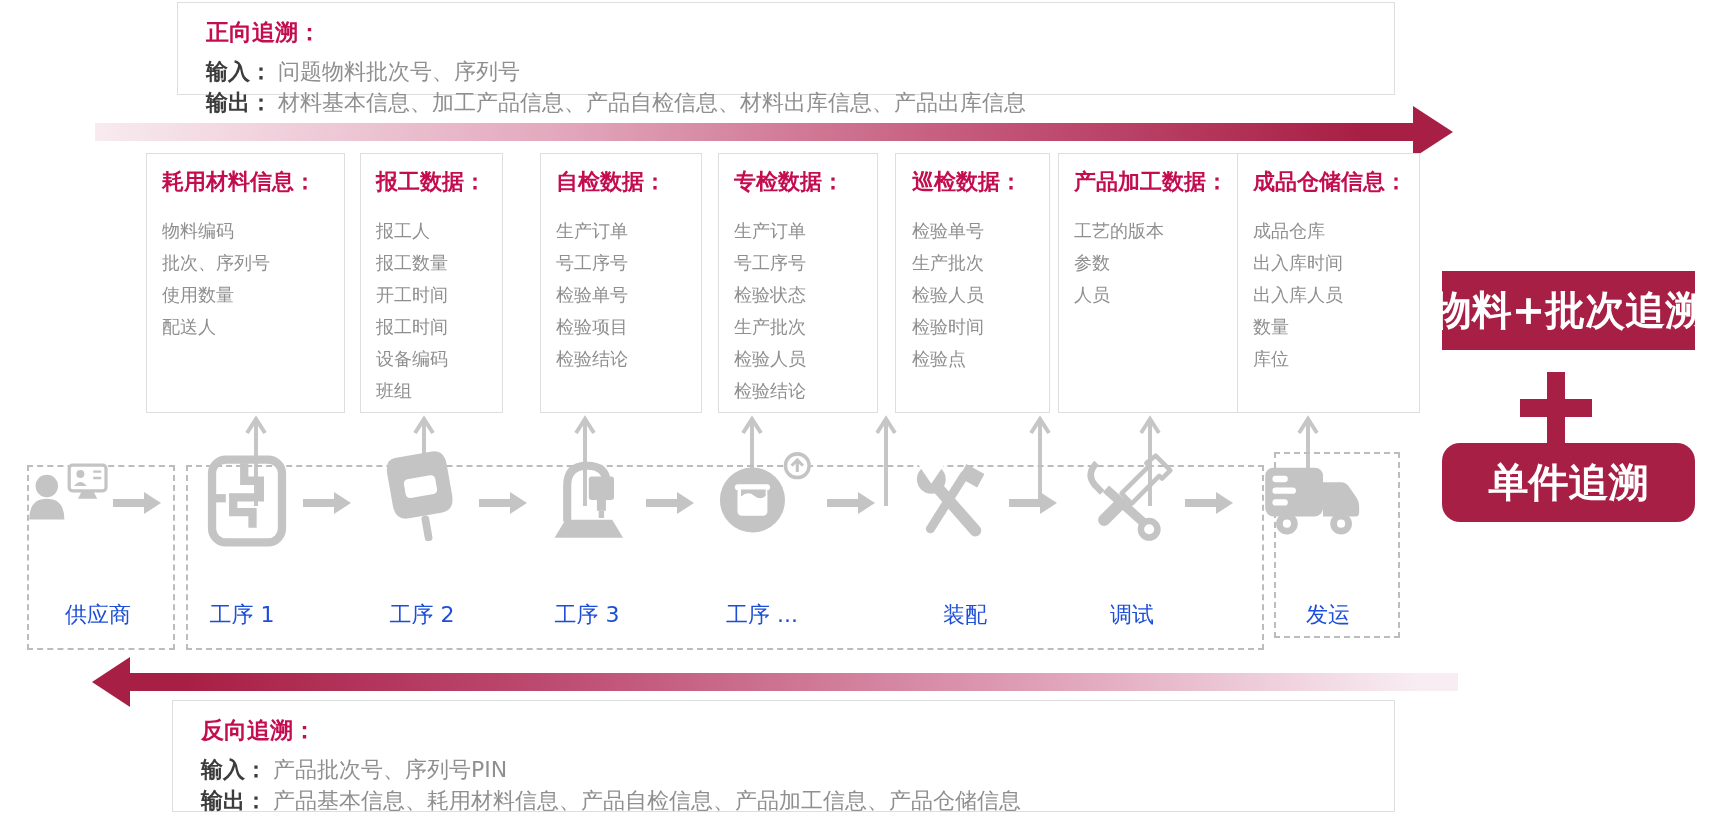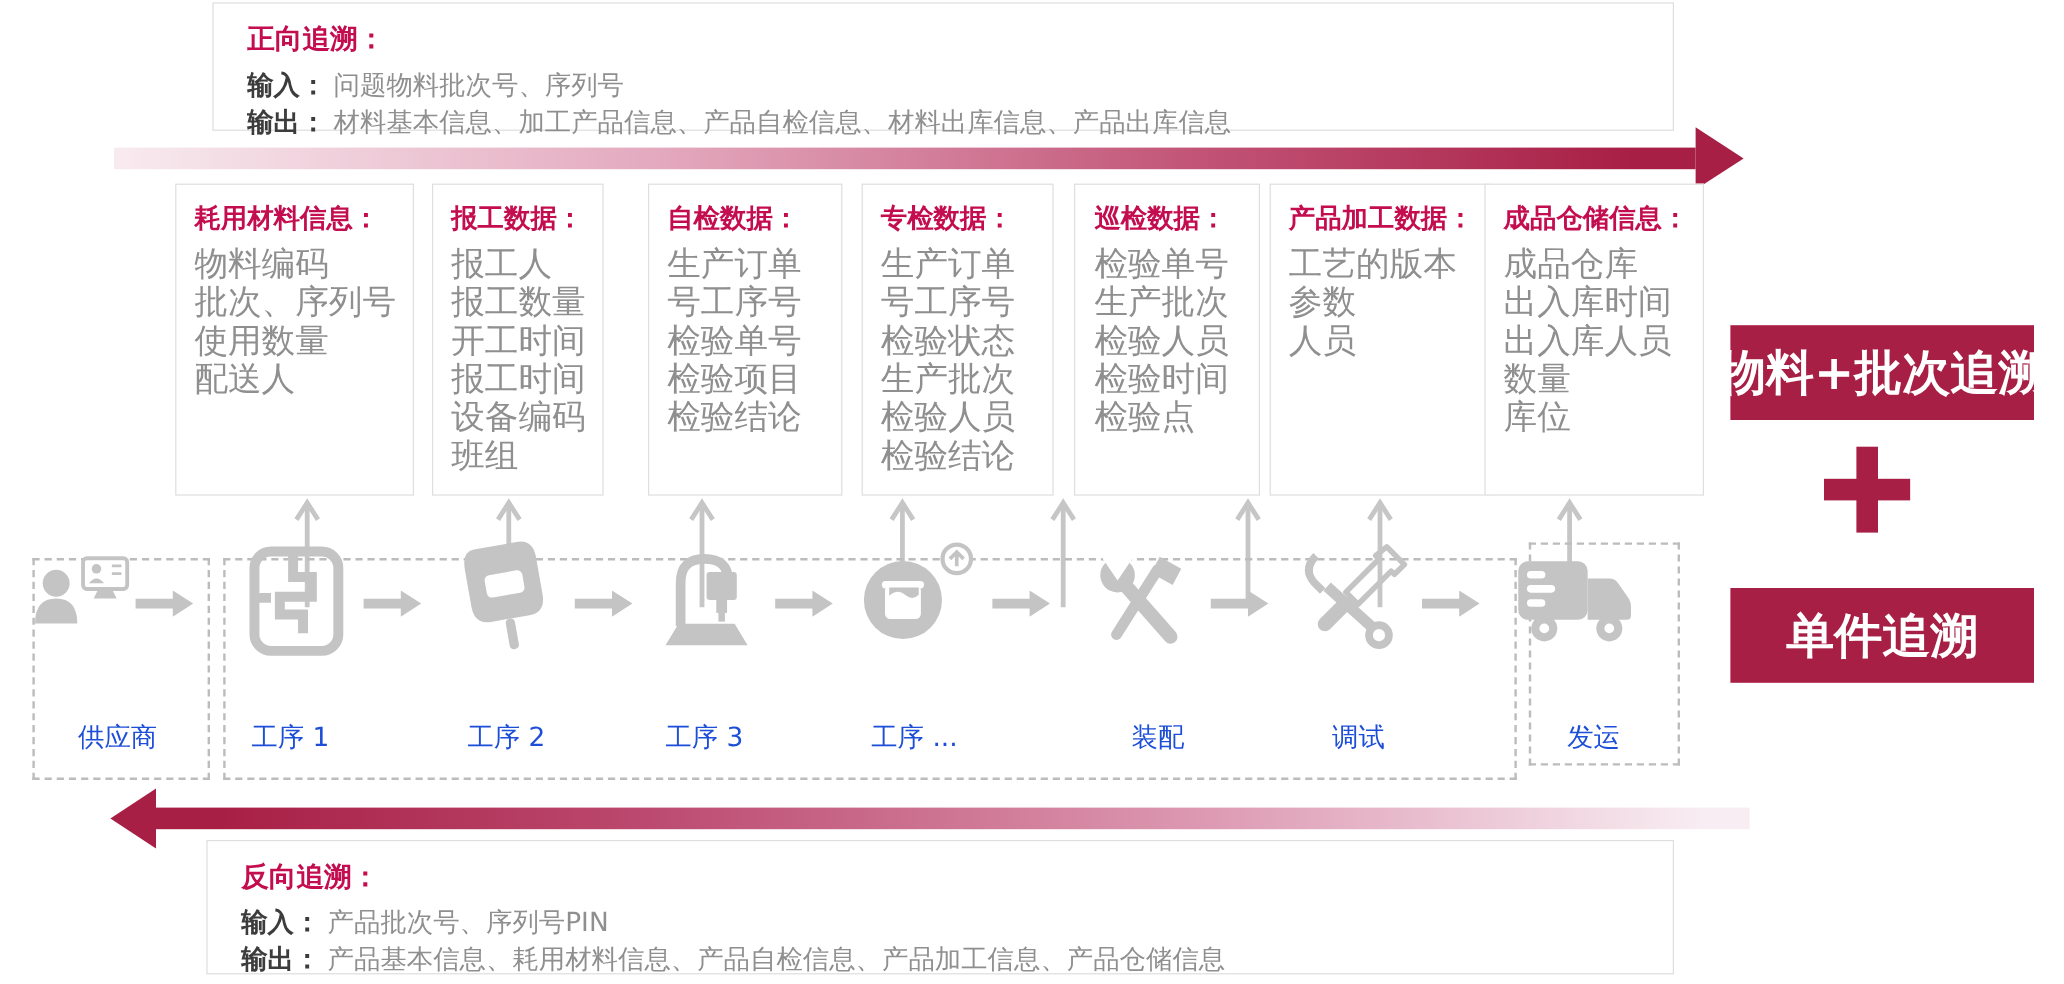--- a/index.html
+++ b/index.html
@@ -19,41 +19,41 @@
     background:linear-gradient(to right,#f8ebf0 0%,#e3a8bd 35%,#c25578 68%,#a81f45 96%);}
   .head-forward{position:absolute;left:1413px;top:106px;width:0;height:0;
     border-top:26px solid transparent;border-bottom:26px solid transparent;border-left:40px solid #a81f45;}
   .bar-backward{left:130px;top:673px;width:1328px;
     background:linear-gradient(to right,#a81f45 4%,#bb486e 30%,#dd9ab2 66%,#f8edf2 97%);}
   .head-backward{position:absolute;left:92px;top:657px;width:0;height:0;
     border-top:25px solid transparent;border-bottom:25px solid transparent;border-right:38px solid #a81f45;}
   
   .col-box{position:absolute;top:153px;height:260px;background:#fff;border:1px solid #dedede;
     box-sizing:border-box;padding:13px 4px 0 15px;}
-  .col-title{color:#c30d4e;font-weight:bold;font-size:22px;margin-bottom:7px;white-space:nowrap;}
-  .col-item{color:#8f8f8f;font-size:28px;line-height:32px;white-space:nowrap;}
+  .col-title{color:#c30d4e;font-weight:bold;font-size:22px;margin-bottom:18px;white-space:nowrap;}
+  .col-item{color:#8f8f8f;font-size:18px;line-height:32px;white-space:nowrap;}
   
   .dashed{position:absolute;border:2px dashed #bcbcbc;box-sizing:border-box;background:transparent;}
   
   .varrow{position:absolute;top:414px;width:24px;height:94px;}
   .harrow{position:absolute;width:52px;height:22px;}
   
   .icon{position:absolute;}
   .step-label{position:absolute;top:600px;width:140px;text-align:center;color:#1d4ed8;font-size:22px;white-space:nowrap;}
   
   .trace-box{position:absolute;left:1442px;width:253px;height:79px;background:#a81f45;color:#ffffff;
     display:flex;align-items:center;justify-content:center;font-size:40px;font-weight:bold;white-space:nowrap;}
   .plus{position:absolute;left:1520px;top:372px;width:72px;height:72px;}
 </style>
 </head>
 <body>
 
 <div class="canvas">
 
-  <div class="info-box indent" style="left:177px;top:2px;width:1218px;height:107px;">
+  <div class="info-box indent" style="left:177px;top:2px;width:1218px;height:93px;">
     <div class="info-title">正向追溯：</div>
     <div class="info-line">
       <span class="lbl">输入：</span><span>问题物料批次号、序列号</span>
     </div>
     <div class="info-line">
       <span class="lbl">输出：</span><span>材料基本信息、加工产品信息、产品自检信息、材料出库信息、产品出库信息</span>
     </div>
   </div>
 
   <div class="bar bar-forward"></div>
@@ -263,17 +263,17 @@
     </div>
   </div>
 
   <div class="trace-box" style="top:271px;">
     <span>物料+批次追溯</span>
   </div>
   <svg class="plus" viewBox="0 0 72 72">
     <rect x="27" y="0" width="18" height="72" fill="#a81f45"></rect>
     <rect x="0" y="27" width="72" height="18" fill="#a81f45"></rect>
   </svg>
-  <div class="trace-box" style="top:490px;">
+  <div class="trace-box" style="top:443px;border-radius:18px;">
     <span>单件追溯</span>
   </div>
 
 </div>
 
 </body></html>

